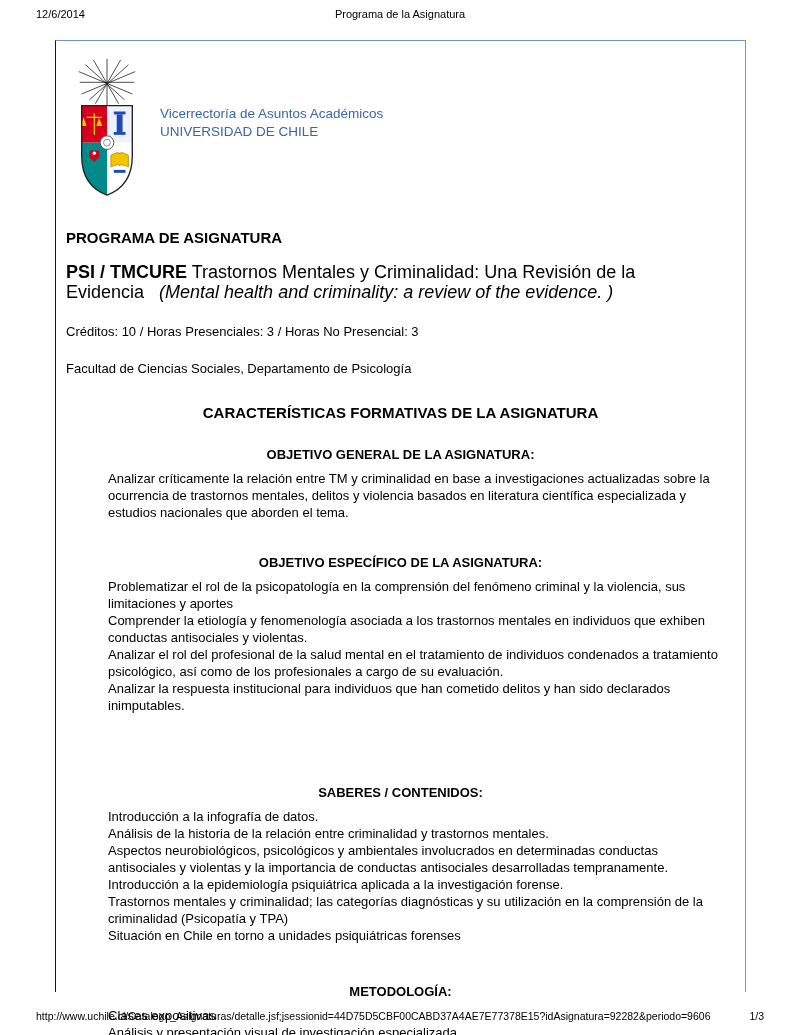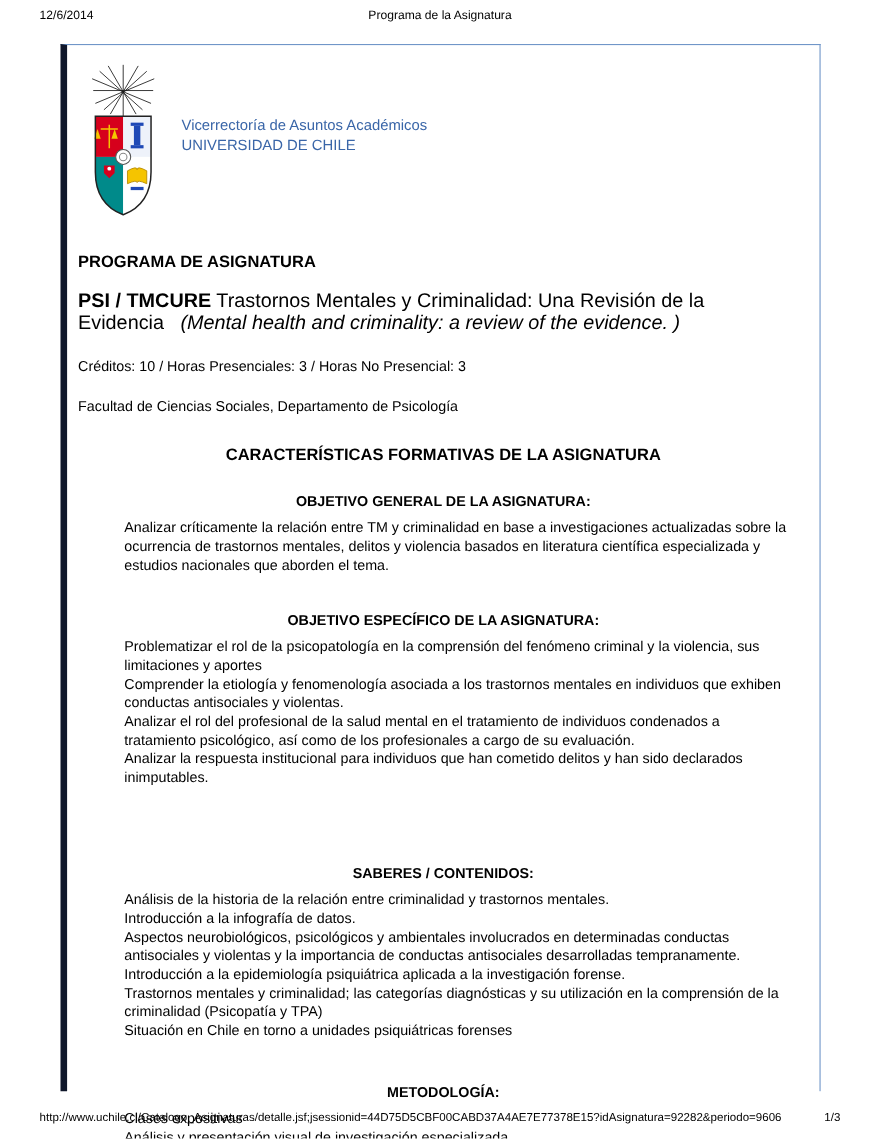--- a/index.html
+++ b/index.html
@@ -18,21 +18,21 @@
   .print-footer { position: absolute; bottom: 11px; left: 0; width: 100%; height: 14px; font-size: 10.5px; }
   .print-footer .purl { position: absolute; left: 36px; top: 0; white-space: nowrap; }
   .print-footer .pnum { position: absolute; right: 36px; top: 0; }
 
   
   .frame {
     position: absolute;
     left: 55px; right: 54px; top: 40px;
     height: 952px;
     border-top: 1px solid #7096c8;
-    border-left: 6px solid #0f172a;
+    border-left: 1px solid #0f172a;
     border-right: 1px solid #7096c8;
     padding: 16px 10px 0 10px;
   }
 
   
   .logo-row { display: flex; align-items: flex-start; }
   .logo-box { width: 90px; flex: 0 0 90px; padding-left: 2px; }
   .inst-text { margin-top: 48px; margin-left: 4px; color: #3a66a8; font-size: 13.5px; line-height: 18px; }
 
   
@@ -140,22 +140,22 @@
       <p>Problematizar el rol de la psicopatología en la comprensión del fenómeno criminal y la violencia, sus limitaciones y aportes</p>
       <p>Comprender la etiología y fenomenología asociada a los trastornos mentales en individuos que exhiben conductas antisociales y violentas.</p>
       <p>Analizar el rol del profesional de la salud mental en el tratamiento de individuos condenados a tratamiento psicológico, así como de los profesionales a cargo de su evaluación.</p>
       <p>Analizar la respuesta institucional para individuos que han cometido delitos y han sido declarados inimputables.</p>
     </div>
   </div>
 
   <div class="section mt-50">
     <div class="sec-heading">SABERES / CONTENIDOS:</div>
     <div class="sec-body">
+      <p>Introducción a la infografía de datos.</p>
       <p>Análisis de la historia de la relación entre criminalidad y trastornos mentales.</p>
-      <p>Introducción a la infografía de datos.</p>
       <p>Aspectos neurobiológicos, psicológicos y ambientales involucrados en determinadas conductas antisociales y violentas y la importancia de conductas antisociales desarrolladas tempranamente.</p>
       <p>Introducción a la epidemiología psiquiátrica aplicada a la investigación forense.</p>
       <p>Trastornos mentales y criminalidad; las categorías diagnósticas y su utilización en la comprensión de la criminalidad (Psicopatía y TPA)</p>
       <p>Situación en Chile en torno a unidades psiquiátricas forenses</p>
     </div>
   </div>
 
   <div class="section mt-40">
     <div class="sec-heading">METODOLOGÍA:</div>
     <div class="sec-body">

